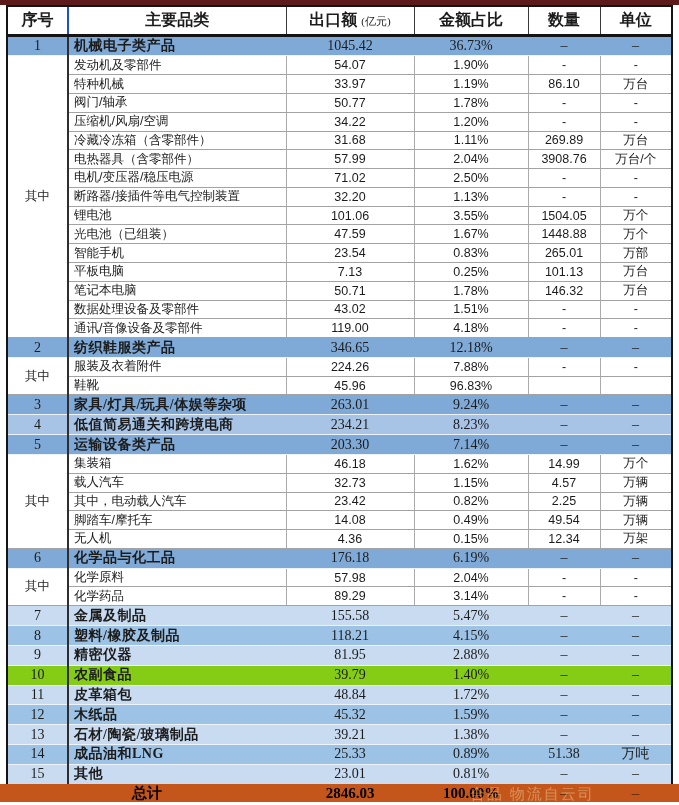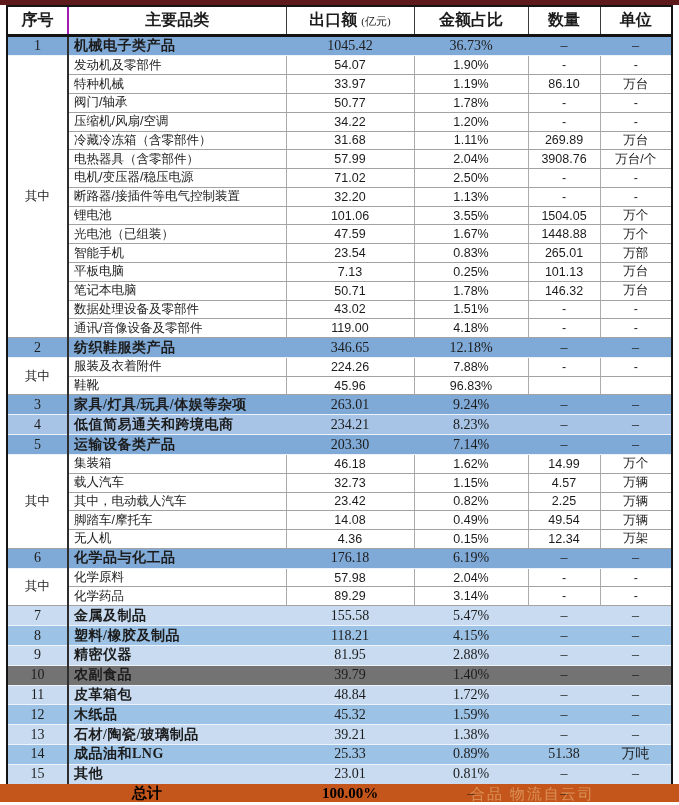--- a/index.html
+++ b/index.html
@@ -13,21 +13,21 @@
     margin:0 6px;height:777px;box-sizing:content-box;
     border:2px solid #141414;border-bottom:none;overflow:hidden;background:#fff;
   }
   table{border-collapse:collapse;table-layout:fixed;width:663px;height:777px;}
   thead tr{height:28px;}
   th{
     font-weight:700;font-size:16px;text-align:center;vertical-align:middle;
     border-bottom:3px solid #141414;border-right:1px solid #3a3a3a;
     padding:0;background:#fff;white-space:nowrap;
   }
-  th:first-child{border-right:2px solid #a21caf;}
+  th:first-child{border-right:2px solid #1d4ed8;}
   th:last-child{border-right:none;}
   th .subunit{font-size:11px;font-weight:400;}
   td{padding:0;vertical-align:middle;text-align:center;overflow:hidden;white-space:nowrap;}
   
   tr.cat td{
     font-size:14px;border-right:none;border-bottom:1px solid #eef3fa;
   }
   tr.cat td.no{border-right:2px solid #2e2e2e;font-size:14px;}
   tr.cat td.name{text-align:left;padding-left:5px;font-weight:700;letter-spacing:.5px;}
   
@@ -322,21 +322,21 @@
           <td class="num">–</td>
         </tr>
         <tr class="cat" style="background: rgb(200, 219, 240);">
           <td class="no">9</td>
           <td class="name">精密仪器</td>
           <td class="num">81.95</td>
           <td class="num">2.88%</td>
           <td class="num">–</td>
           <td class="num">–</td>
         </tr>
-        <tr class="cat" style="background: #737373;">
+        <tr class="cat" style="background: #84cc16;">
           <td class="no">10</td>
           <td class="name">农副食品</td>
           <td class="num">39.79</td>
           <td class="num">1.40%</td>
           <td class="num">–</td>
           <td class="num">–</td>
         </tr>
         <tr class="cat" style="background: rgb(200, 219, 240);">
           <td class="no">11</td>
           <td class="name">皮革箱包</td>
@@ -376,17 +376,18 @@
           <td class="num">0.81%</td>
           <td class="num">–</td>
           <td class="num">–</td>
         </tr>
       </tbody>
   </table>
 </div>
 
 <div class="total-band" style="background: rgb(196, 86, 27);">
   <div class="tb-cell">总计</div>
+  <div class="tb-cell">2846.03</div>
   <div class="tb-cell">100.00%</div>
   <div class="tb-cell dash">–</div>
   <div class="tb-cell dash">–</div>
   <div class="watermark">合品 物流自云司</div>
 </div>
 
 </body></html>

